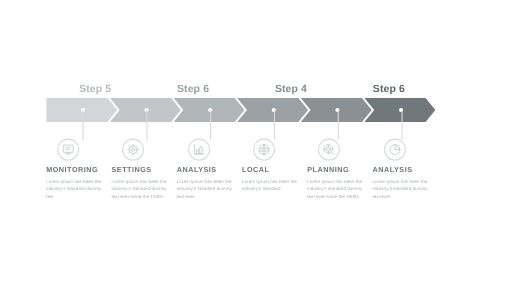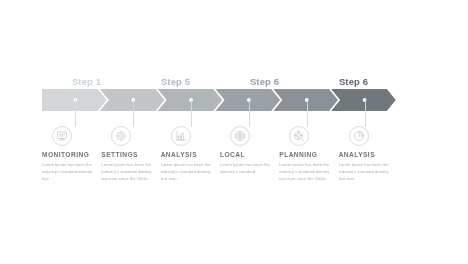--- a/index.html
+++ b/index.html
@@ -115,23 +115,23 @@
     letter-spacing: 0.05px;
     max-width: 52px;
   }
 </style>
 </head>
 <body>
 
 <div id="infographic">
 
   <div class="labels-row">
-    <div class="step-label" style="color: rgb(205, 209, 212);">Step 1</div>
     <div class="step-label" style="color: rgb(182, 186, 189);">Step 5</div>
     <div class="step-label" style="color: rgb(154, 160, 164);">Step 6</div>
+    <div class="step-label" style="color: rgb(134, 140, 144);">Step 4</div>
     <div class="step-label" style="color: rgb(94, 101, 105);">Step 6</div>
   </div>
 
   <div class="arrow-band">
     <svg class="arrow-svg" viewBox="0 0 356 22" preserveAspectRatio="none">
       <g id="chevrons">
           <polygon points="0,0 55.63333333333334,0 64.63333333333334,11 55.63333333333334,22 0,22 0,11" fill="#d3d6d8"></polygon>
           <polygon points="57.833333333333336,0 113.46666666666667,0 122.46666666666667,11 113.46666666666667,22 57.833333333333336,22 66.83333333333334,11" fill="#c2c6c9"></polygon>
           <polygon points="115.66666666666667,0 171.3,0 180.3,11 171.3,22 115.66666666666667,22 124.66666666666667,11" fill="#b0b5b8"></polygon>
           <polygon points="173.5,0 229.13333333333335,0 238.13333333333335,11 229.13333333333335,22 173.5,22 182.5,11" fill="#9ca1a5"></polygon>

